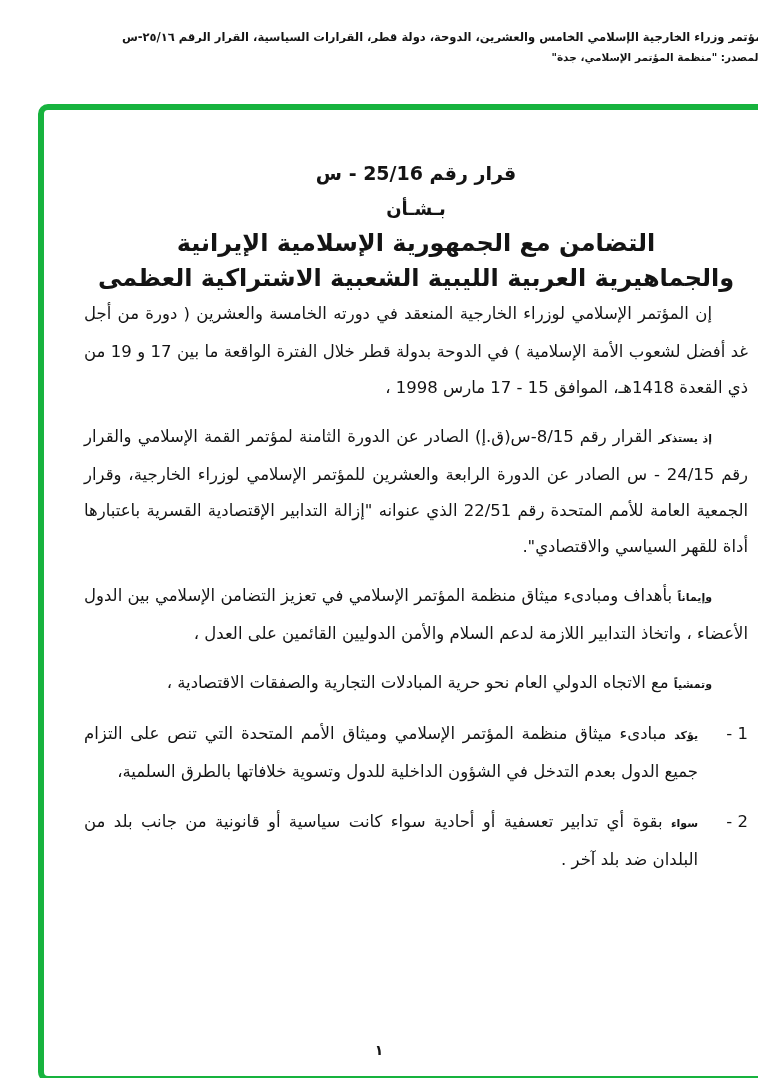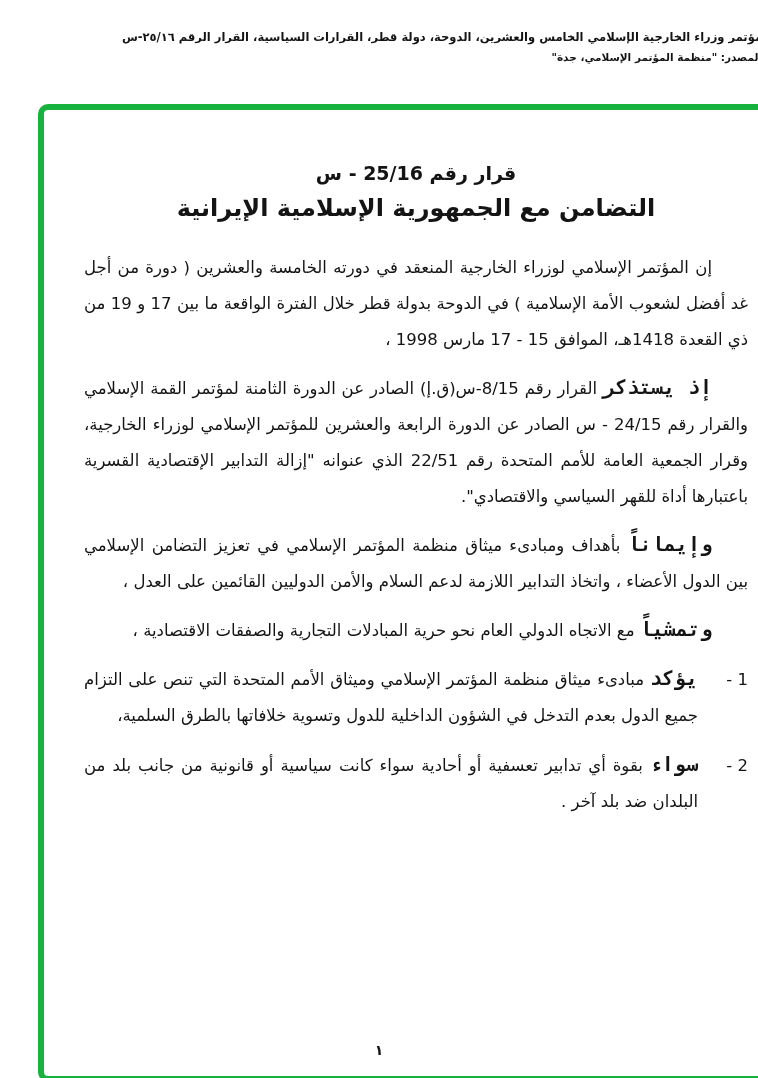--- a/index.html
+++ b/index.html
@@ -41,42 +41,40 @@
     height: 920px;
     border: 6px solid #17b33e;
     border-radius: 10px;
     background: #ffffff;
     padding: 46px 18px 0 40px;
     box-sizing: content-box;
   }
   .title-block {
     text-align: center;
     font-weight: bold;
-    margin-bottom: 24px;
   }
   .title-block .t-line {
     line-height: 35px;
   }
   .t-resnum  { font-size: 19px; }
   .t-regard  { font-size: 18px; }
   .t-subject { font-size: 24px; }
   .body-text {
     font-size: 16.5px;
     line-height: 36px;
     text-align: justify;
     text-justify: inter-word;
   }
   .para {
     margin: 0 0 13px 0;
     text-indent: 36px;
   }
   .lead {
     font-weight: bold;
-    font-size: 20px;
-    font-family: Liberation Mono, monospace;
+    font-size: 11px;
   }
   .num-item {
     display: flex;
     direction: rtl;
     margin: 3px 0 14px 0;
   }
   .num-item .marker {
     flex: 0 0 50px;
     font-size: 16.5px;
     line-height: 36px;
@@ -99,21 +97,23 @@
 
 <div class="doc-header">
   <div class="h-line1">مؤتمر وزراء الخارجية الإسلامي الخامس والعشرين، الدوحة، دولة قطر، القرارات السياسية، القرار الرقم ٢٥/١٦-س</div>
   <div class="h-line2">المصدر:  "منظمة المؤتمر الإسلامي، جدة"</div>
 </div>
 
 <div class="green-box">
 
   <div class="title-block">
     <div class="t-line t-resnum">قرار رقم 25/16 - س</div>
+    <div class="t-line t-regard">بـشـأن</div>
     <div class="t-line t-subject">التضامن مع الجمهورية الإسلامية الإيرانية</div>
+    <div class="t-line t-subject">والجماهيرية العربية الليبية الشعبية الاشتراكية العظمى</div>
   </div>
 
   <div class="body-text">
 
     <p class="para"><span class="lead"></span> <span>إن المؤتمر الإسلامي لوزراء الخارجية المنعقد في دورته الخامسة والعشرين ( دورة من أجل غد أفضل لشعوب الأمة الإسلامية ) في الدوحة بدولة قطر خلال الفترة الواقعة ما بين 17 و 19 من ذي القعدة 1418هـ، الموافق 15 - 17 مارس 1998 ،</span></p>
 
     <p class="para"><span class="lead">إذ يستذكر</span> <span>القرار رقم 8/15-س(ق.إ) الصادر عن الدورة الثامنة لمؤتمر القمة الإسلامي والقرار رقم 24/15 - س الصادر عن الدورة الرابعة والعشرين للمؤتمر الإسلامي لوزراء الخارجية، وقرار الجمعية العامة للأمم المتحدة رقم 22/51 الذي عنوانه "إزالة التدابير الإقتصادية القسرية باعتبارها أداة للقهر السياسي والاقتصادي".</span></p>
 
     <p class="para"><span class="lead">وإيماناً</span> <span>بأهداف ومبادىء ميثاق منظمة المؤتمر الإسلامي في تعزيز التضامن الإسلامي بين الدول الأعضاء ، واتخاذ التدابير اللازمة لدعم السلام والأمن الدوليين القائمين على العدل ،</span></p>
 

